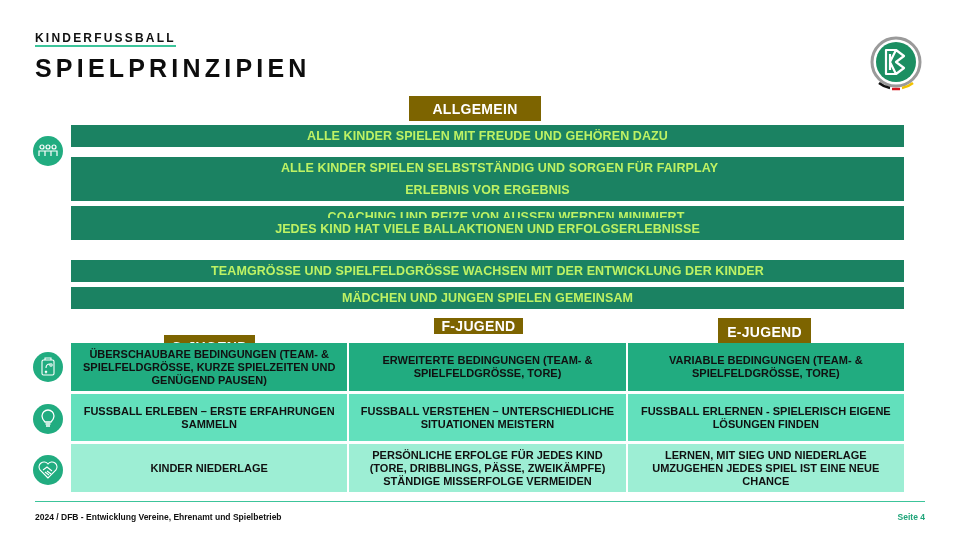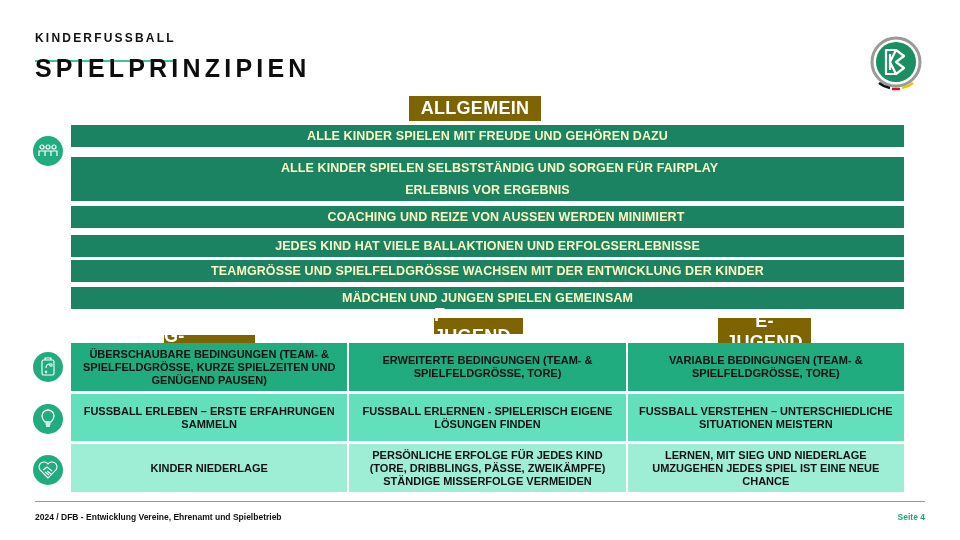--- a/index.html
+++ b/index.html
@@ -2,38 +2,38 @@
 <html><head>
 <meta charset="utf-8">
 <style>
   * { box-sizing: border-box; margin: 0; padding: 0; }
   html, body { width: 960px; height: 540px; background: #ffffff; overflow: hidden; }
   body { position: relative; font-family: "Liberation Sans", sans-serif; color: #111; }
 
   .kicker {
     position: absolute; left: 35px; top: 32px;
     font-size: 12px; font-weight: bold; letter-spacing: 2.2px; color: #111;
-    border-bottom: 2px solid #3cc49a; padding-bottom: 16px; line-height: 12px;
+    border-bottom: 2px solid #3cc49a; padding-bottom: 1px; line-height: 12px;
   }
   .title {
     position: absolute; left: 35px; top: 54px;
     font-size: 25px; font-weight: bold; letter-spacing: 4.2px; color: #0d0d0d;
   }
   .logo { position: absolute; left: 866px; top: 36px; width: 60px; height: 56px; }
 
   .badge {
     position: absolute; background: #7d6400; color: #fff; font-weight: bold;
-    font-size: 18px; display: flex; align-items: center; justify-content: center;
+    font-size: 14px; display: flex; align-items: center; justify-content: center;
     letter-spacing: 0.3px;
   }
 
   .gen-icon { position: absolute; left: 33px; top: 136px; width: 30px; height: 30px; }
   .bar {
     position: absolute; left: 71px; width: 833px; height: 22px;
-    background: #1b8262; color: #fef9c3; font-weight: bold; font-size: 12.5px;
+    background: #1b8262; color: #bef264; font-weight: bold; font-size: 12.5px;
     display: flex; align-items: center; justify-content: center;
     letter-spacing: 0.1px;
   }
 
   .grid { position: absolute; left: 71px; top: 343px; width: 833px; }
   .row { display: flex; width: 833px; }
   .cell {
     flex: 1; display: flex; align-items: center; justify-content: center;
     text-align: center; font-weight: bold; font-size: 11px; line-height: 13px;
     color: #111; padding: 0 8px;
@@ -74,21 +74,21 @@
       <circle cx="15" cy="11" r="2"></circle>
       <circle cx="21" cy="11" r="2"></circle>
     <path d="M6 20 L6 15 L12 15 L12 20 M12 20 L12 15 L18 15 L18 20 M18 20 L18 15 L24 15 L24 20"></path>
   </g>
 </svg>
 
 <div class="bar" style="top:125px;">ALLE KINDER SPIELEN MIT FREUDE UND GEHÖREN DAZU</div>
 <div class="bar" style="top:157px;padding-left:24px;">ALLE KINDER SPIELEN SELBSTSTÄNDIG UND SORGEN FÜR FAIRPLAY</div>
 <div class="bar" style="top:179px;">ERLEBNIS VOR ERGEBNIS</div>
 <div class="bar" style="top:206px;padding-left:37px;">COACHING UND REIZE VON AUSSEN WERDEN MINIMIERT</div>
-<div class="bar" style="top:235px;">JEDES KIND HAT VIELE BALLAKTIONEN UND ERFOLGSERLEBNISSE</div>
+<div class="bar" style="top:218px;">JEDES KIND HAT VIELE BALLAKTIONEN UND ERFOLGSERLEBNISSE</div>
 <div class="bar" style="top:260px;">TEAMGRÖSSE UND SPIELFELDGRÖSSE WACHSEN MIT DER ENTWICKLUNG DER KINDER</div>
 <div class="bar" style="top:287px;">MÄDCHEN UND JUNGEN SPIELEN GEMEINSAM</div>
 
 <div class="badge" style="left:164px; top:335px; width:91px; height:24px;">G-JUGEND</div>
 <div class="badge" style="left:434px; top:318px; width:89px; height:16px;">F-JUGEND</div>
 <div class="badge" style="left:718px; top:318px; width:93px; height:28px;text-align:center;">E-JUGEND</div>
 
 <svg class="row-icon" style="top:352px;" viewBox="0 0 30 30">
   <circle cx="15" cy="15" r="15" fill="#21ac80"></circle>
   <g fill="none" stroke="#fff" stroke-width="1.1">
@@ -115,22 +115,22 @@
 </svg>
 
 <div class="grid">
   <div class="row r1">
     <div class="cell">ÜBERSCHAUBARE BEDINGUNGEN (TEAM- &amp; SPIELFELDGRÖSSE, KURZE SPIELZEITEN UND GENÜGEND PAUSEN)</div>
     <div class="cell">ERWEITERTE BEDINGUNGEN (TEAM- &amp; SPIELFELDGRÖSSE, TORE)</div>
     <div class="cell">VARIABLE BEDINGUNGEN (TEAM- &amp; SPIELFELDGRÖSSE, TORE)</div>
   </div>
   <div class="row r2">
     <div class="cell">FUSSBALL ERLEBEN – ERSTE ERFAHRUNGEN SAMMELN</div>
+    <div class="cell">FUSSBALL VERSTEHEN – UNTERSCHIEDLICHE SITUATIONEN MEISTERN</div>
     <div class="cell">FUSSBALL ERLERNEN - SPIELERISCH EIGENE LÖSUNGEN FINDEN</div>
-    <div class="cell">FUSSBALL VERSTEHEN – UNTERSCHIEDLICHE SITUATIONEN MEISTERN</div>
   </div>
   <div class="row r3">
     <div class="cell">KINDER NIEDERLAGE</div>
     <div class="cell">PERSÖNLICHE ERFOLGE FÜR JEDES KIND (TORE, DRIBBLINGS, PÄSSE, ZWEIKÄMPFE) STÄNDIGE MISSERFOLGE VERMEIDEN</div>
     <div class="cell">LERNEN, MIT SIEG UND NIEDERLAGE UMZUGEHEN JEDES SPIEL IST EINE NEUE CHANCE</div>
   </div>
 </div>
 
 <div class="footer-line"></div>
 <div class="footer-left">2024 / DFB - Entwicklung Vereine, Ehrenamt und Spielbetrieb</div>

